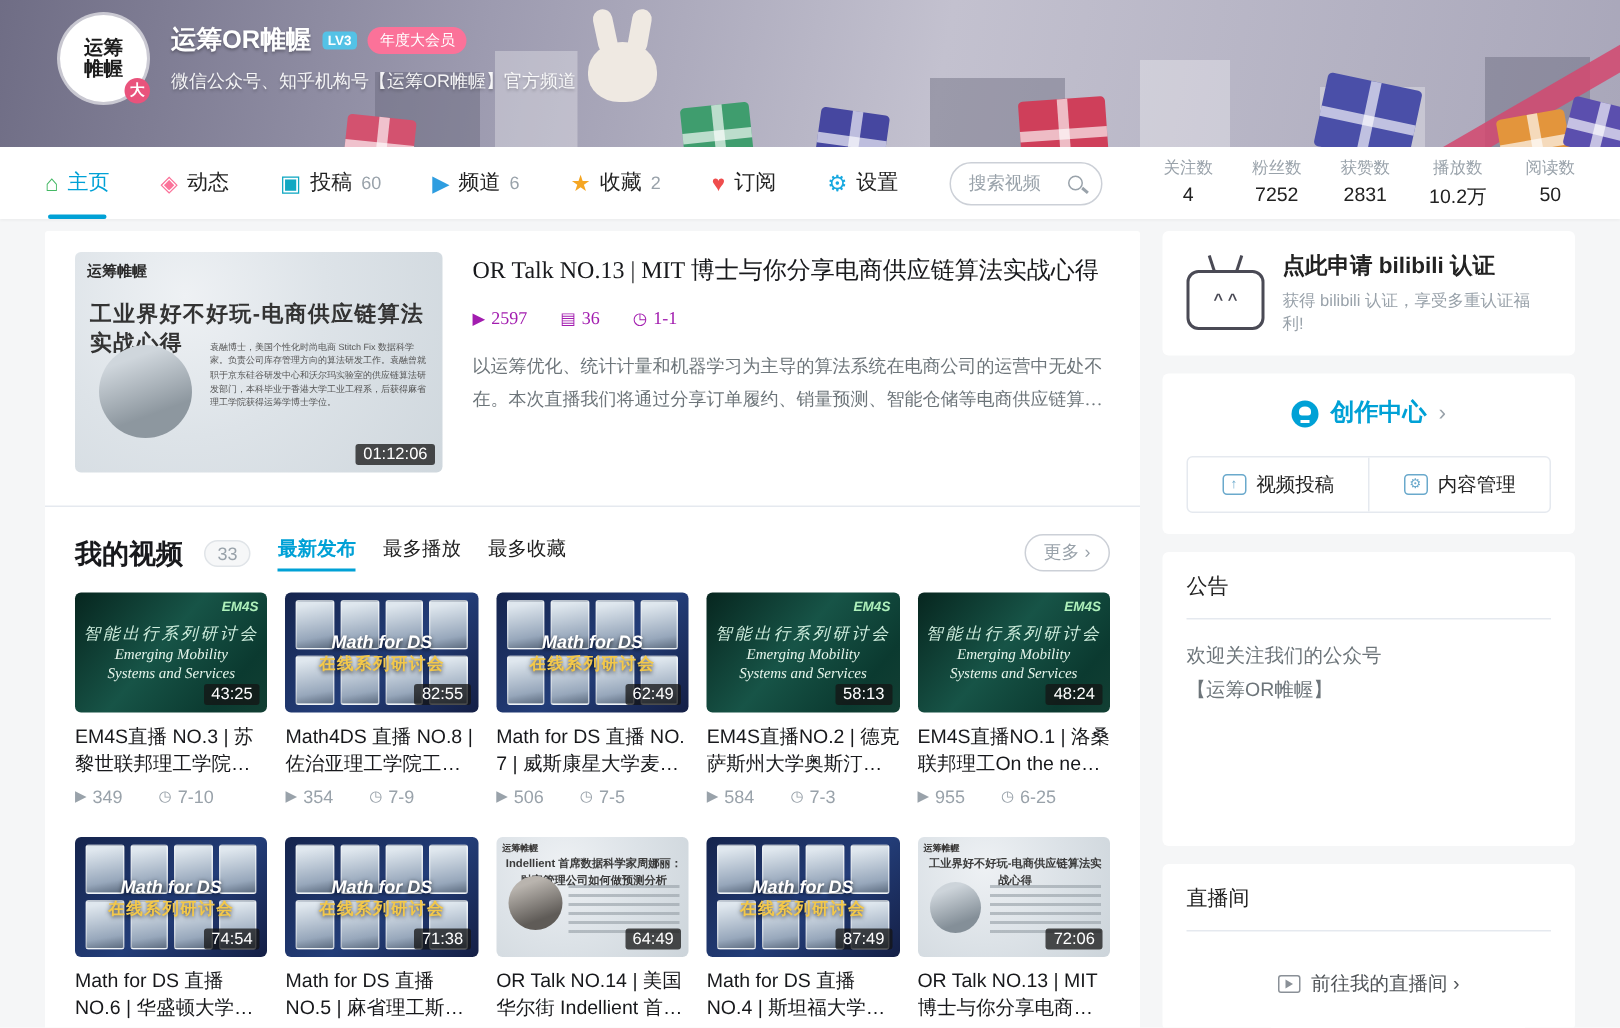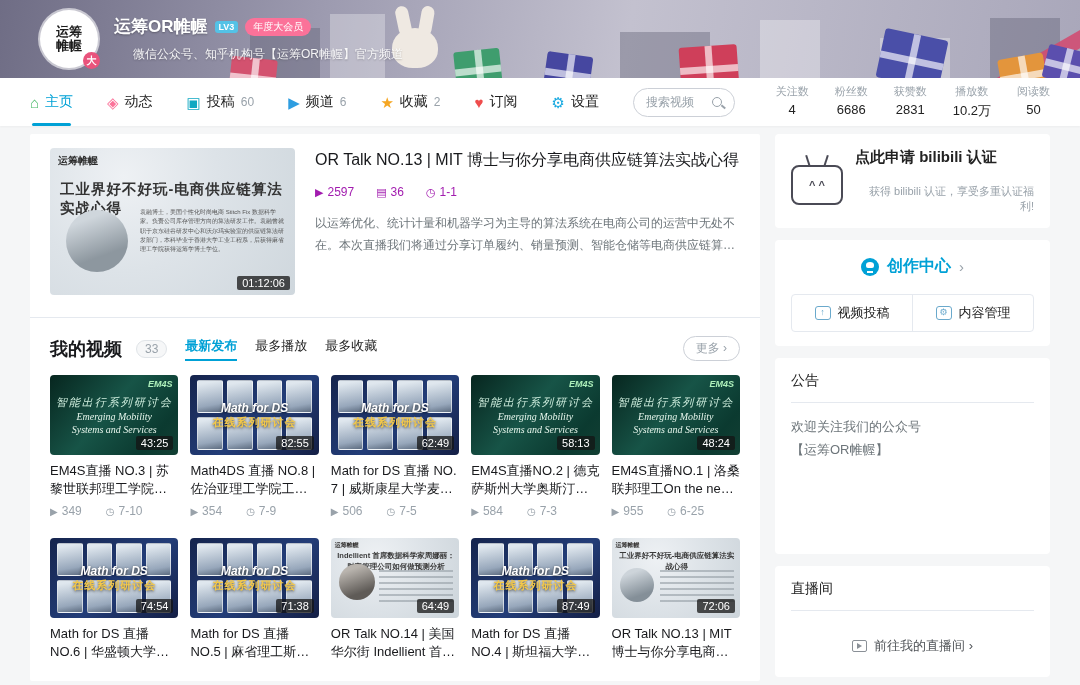--- a/index.html
+++ b/index.html
@@ -1,20 +1,20 @@
 <!DOCTYPE html>
 <html><head>
 <meta charset="utf-8">
 <style>
   * { margin:0; padding:0; box-sizing:border-box; }
   html,body { width:1080px; height:685px; overflow:hidden; background:#f5f6f7;
     font-family:"Liberation Sans","DejaVu Sans",sans-serif; color:#18191c; }
 
   
-  .banner { position:relative; height:78px; overflow:hidden;
+  .banner { position:relative; height:98px; overflow:hidden;
     background:linear-gradient(100deg,#6f6d85 0%,#9d9bb0 30%,#c3c1cf 58%,#a9a7ba 100%); }
   .bld { position:absolute; bottom:0; background:rgba(255,255,255,0.30); }
   .bld.d { background:rgba(96,94,116,0.40); }
   .gift { position:absolute; width:46px; height:38px; border-radius:3px; }
   .gift::before { content:""; position:absolute; left:45%; top:0; width:7px; height:100%; background:rgba(255,255,255,0.65); }
   .gift::after { content:""; position:absolute; top:45%; left:0; height:7px; width:100%; background:rgba(255,255,255,0.65); }
   .bunny { position:absolute; left:392px; top:28px; width:46px; height:40px; background:#efe9e2;
     border-radius:50% 50% 45% 45%; }
   .bunny::before,.bunny::after { content:""; position:absolute; top:-22px; width:13px; height:30px;
     background:#efe9e2; border-radius:8px; }
@@ -25,21 +25,21 @@
   .avatar { position:relative; width:58px; height:58px; background:#fff; border-radius:50%;
     display:flex; align-items:center; justify-content:center; flex-direction:column;
     font-weight:bold; font-size:13px; line-height:1.1; color:#1c1c1c; box-shadow:0 0 0 2px rgba(255,255,255,.6); }
   .avatar-badge { position:absolute; right:-2px; bottom:-1px; width:17px; height:17px; background:#e9537c;
     color:#fff; font-size:10px; border-radius:50%; display:flex; align-items:center; justify-content:center; }
   .uinfo { margin-left:16px; }
   .uname-row { display:flex; align-items:center; gap:7px; }
   .uname { color:#fff; font-size:17px; font-weight:bold; text-shadow:0 1px 2px rgba(0,0,0,.3); }
   .lv { background:#54c2e6; color:#fff; font-size:9px; font-weight:bold; border-radius:3px; padding:1px 4px; }
   .vipb { background:#fb7299; color:#fff; font-size:10px; border-radius:9px; padding:2px 8px; }
-  .usub { margin-top:8px; color:rgba(255,255,255,.92); font-size:12px; text-shadow:0 1px 2px rgba(0,0,0,.25);margin-left:19px; }
+  .usub { margin-top:8px; color:rgba(255,255,255,.92); font-size:12px; text-shadow:0 1px 2px rgba(0,0,0,.25); }
 
   
   .navbar { height:48px; background:#fff; display:flex; align-items:center; padding:0 30px;
     box-shadow:0 1px 2px rgba(0,0,0,.04); position:relative; z-index:4; }
   .ntab { display:flex; align-items:center; gap:6px; margin-right:34px; font-size:14px; color:#222;
     height:48px; cursor:pointer; position:relative; }
   .ntab .cnt { color:#99a2aa; font-size:12px; }
   .ntab.active { color:#00a1d6; }
   .ntab.active::after { content:""; position:absolute; left:2px; right:2px; bottom:0; height:3px; background:#00a1d6; border-radius:2px;}
   .nicon { font-size:15px; line-height:1; }
@@ -65,21 +65,21 @@
   .fthumb { position:relative; width:245px; height:147px; border-radius:4px; overflow:hidden; flex:none;
     background:radial-gradient(circle at 30% 20%, #eef1f4 0%, #dde3e8 45%, #cfd7dd 100%); }
   .fthumb .brand { position:absolute; left:8px; top:6px; font-size:10px; font-weight:bold; color:#2b2b2b; }
   .fthumb .ttitle { position:absolute; left:10px; right:8px; top:32px; font-size:14.5px; font-weight:bold; color:#333; letter-spacing:1px;}
   .fthumb .photo { position:absolute; left:16px; top:62px; width:62px; height:62px; border-radius:50%;
     background:linear-gradient(160deg,#cfd6dc 20%,#8d979f 70%); }
   .fthumb .bio { position:absolute; left:90px; top:60px; right:10px; font-size:6px; color:#555; line-height:1.55;
     display:-webkit-box; -webkit-line-clamp:9; -webkit-box-orient:vertical; overflow:hidden; }
   .dur { position:absolute; right:5px; bottom:5px; background:rgba(20,20,20,.75); color:#fff;
     font-size:11px; padding:1px 5px; border-radius:2px; }
-  .finfo { flex:1; padding-top:2px; }
+  .finfo { flex:1; padding-top:2px;font-family:Liberation Serif, serif; }
   .ftitle { font-size:16px; color:#18191c; cursor:pointer; }
   .fstats { display:flex; gap:22px; color:#a21caf; font-size:12px; margin-top:14px; align-items:center;}
   .fstats .ic { margin-right:4px; font-size:11px; }
   .fdesc { margin-top:14px; color:#6d757a; font-size:12px; line-height:1.8;
     display:-webkit-box; -webkit-line-clamp:2; -webkit-box-orient:vertical; overflow:hidden; }
   .divider { height:1px; background:#e5e9ef; margin:4px 0 0; }
 
   
   .vhead { display:flex; align-items:center; padding:18px 20px 14px; gap:14px; }
   .vhead h2 { font-size:18px; font-weight:bold; }
@@ -121,21 +121,21 @@
     background:repeating-linear-gradient(#9aa3aa 0 2px, transparent 2px 6px); opacity:.65;}
   .t-p14 .photo { top:26px; width:36px; height:36px; background:linear-gradient(160deg,#b9b4ae 20%,#5f5b57 75%); }
 
   
   .verify { display:flex; align-items:center; gap:12px; }
   .tv { position:relative; width:52px; height:40px; background:#fff; border:2px solid #4a4a55; border-radius:8px;
     display:flex; align-items:center; justify-content:center; color:#4a4a55; font-weight:bold; font-size:11px; flex:none; margin-top:8px;}
   .tv::before,.tv::after { content:""; position:absolute; top:-12px; width:2px; height:12px; background:#4a4a55; }
   .tv::before { left:14px; transform:rotate(-18deg);} .tv::after { right:14px; transform:rotate(18deg);}
   .vt1 { font-size:15px; font-weight:bold; color:#222; }
-  .vt2 { margin-top:17px; font-size:11px; color:#99a2aa;text-align:right; }
+  .vt2 { margin-top:6px; font-size:11px; color:#99a2aa; }
   .creator { text-align:center; padding:16px 16px 14px; }
   .chead { display:inline-flex; align-items:center; gap:8px; color:#00a1d6; font-size:16px; font-weight:bold; cursor:pointer;}
   .bulb { position:relative; width:18px; height:18px; background:#00a1d6; border-radius:50%; display:inline-block; }
   .bulb::before { content:""; position:absolute; left:5px; top:4px; width:8px; height:6px; background:#fff; border-radius:50% 50% 2px 2px;}
   .bulb::after { content:""; position:absolute; left:6px; bottom:3px; width:6px; height:2px; background:#fff;}
   .chev { color:#99a2aa; font-weight:normal; font-size:15px; }
   .cbtns { margin-top:14px; border:1px solid #e5e9ef; border-radius:4px; display:flex; }
   .cbtn { flex:1; display:flex; align-items:center; justify-content:center; gap:7px; font-size:13px;
     color:#222; padding:9px 0; cursor:pointer; }
   .cbtn + .cbtn { border-left:1px solid #e5e9ef; }
@@ -226,21 +226,21 @@
     <span>搜索视频</span>
     <span class="mag"></span>
   </div>
   <div class="nstats">
     <div class="nstat">
       <div class="sl">关注数</div>
       <div class="sv">4</div>
     </div>
     <div class="nstat">
       <div class="sl">粉丝数</div>
-      <div class="sv">6686</div>
+      <div class="sv">7252</div>
     </div>
     <div class="nstat">
       <div class="sl">获赞数</div>
       <div class="sv">2831</div>
     </div>
     <div class="nstat">
       <div class="sl">播放数</div>
       <div class="sv">10.2万</div>
     </div>
     <div class="nstat">

